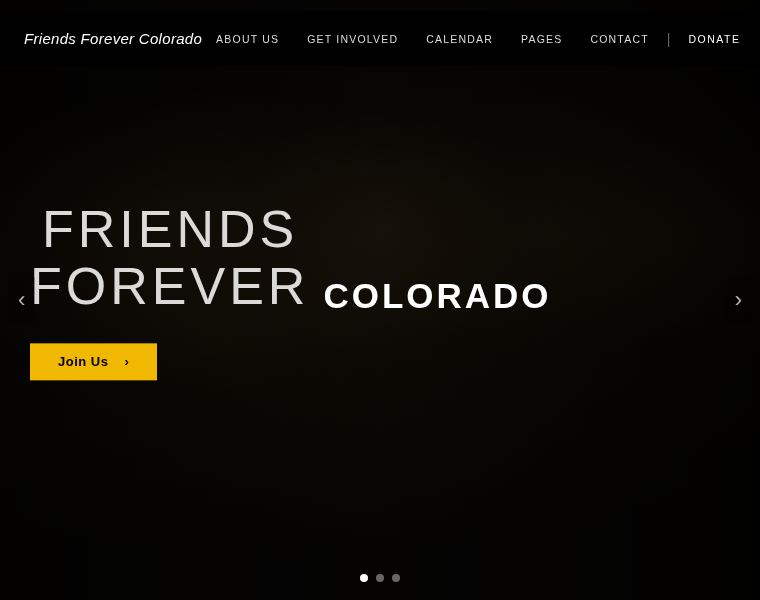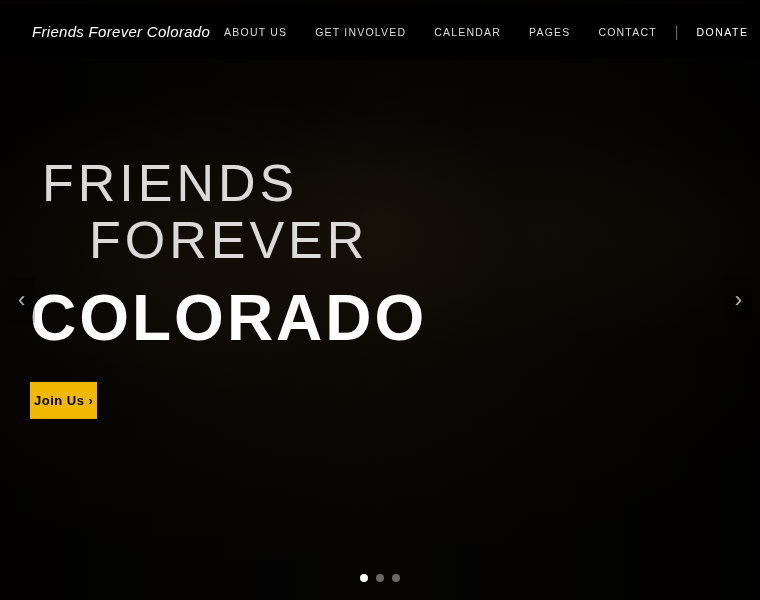--- a/index.html
+++ b/index.html
@@ -8,29 +8,29 @@
       width: 760px;
       height: 600px;
       overflow: hidden;
       font-family: 'Arial', sans-serif;
       background: #000;
     }
 
     
     nav {
       position: absolute;
-      top: 4px;
+      top: 11px;
       left: 0;
       width: 100%;
       height: 55px;
       background: rgba(0,0,0,0.85);
       display: flex;
       align-items: center;
       justify-content: space-between;
-      padding: 0 32px;
+      padding: 0 24px;
       z-index: 100;
     }
 
     .nav-logo {
       color: #fff;
       font-size: 15px;
       font-style: italic;
       font-weight: 400;
       letter-spacing: 0.3px;
       white-space: nowrap;
@@ -124,53 +124,52 @@
       color: rgba(255,255,255,0.85);
       letter-spacing: 4px;
       line-height: 1.1;
       font-family: 'Arial', sans-serif;
       text-transform: uppercase;
       margin-left: 12px;
     }
 
     .hero-title-line2 {
       display: flex;
-      align-items: center;
+      align-items: flex-end;
       gap: 14px;
       line-height: 1.1;
-      flex-direction: column;
     }
 
     .hero-forever {
       font-size: 52px;
       font-weight: 200;
       color: rgba(255,255,255,0.85);
       letter-spacing: 4px;
       text-transform: uppercase;
     }
 
     .hero-colorado {
-      font-size: 64px;
+      font-size: 35px;
       font-weight: 900;
       color: #fff;
       letter-spacing: 3px;
       text-transform: uppercase;
     }
 
     .hero-btn {
       display: inline-flex;
       align-items: center;
-      gap: 4px;
+      gap: 16px;
       margin-top: 28px;
       background: #f0b800;
       color: #000;
       font-size: 13px;
       font-weight: 600;
       letter-spacing: 0.5px;
-      padding: 11px 4px;
+      padding: 11px 28px;
       cursor: pointer;
       border: none;
       text-transform: none;
     }
 
     .hero-btn-arrow {
       font-size: 13px;
       color: #000;
     }
 

